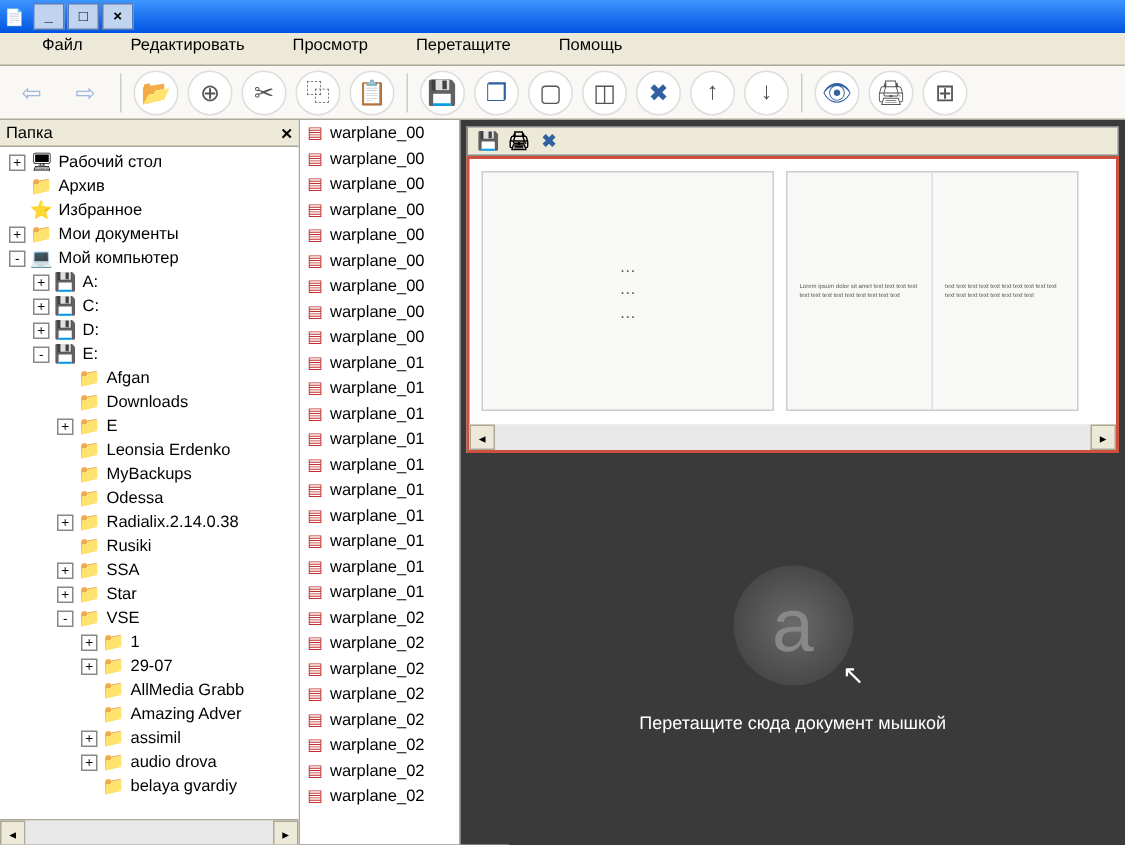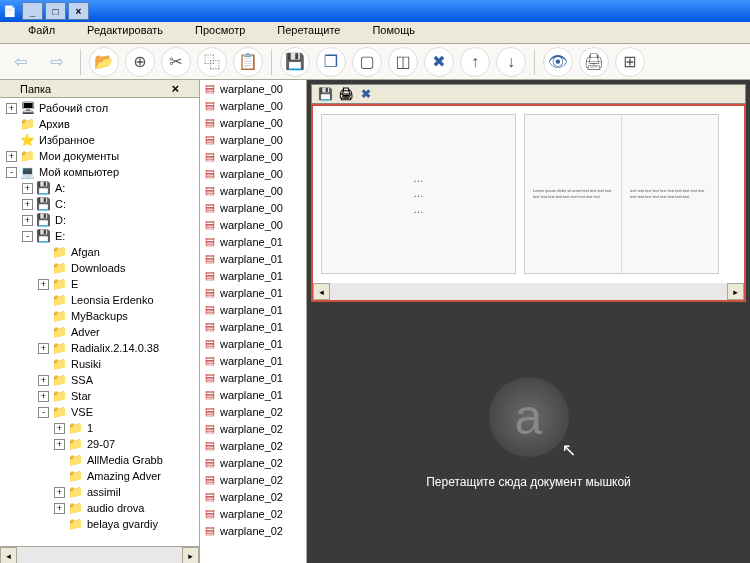--- a/index.html
+++ b/index.html
@@ -10,21 +10,21 @@
 .win-btns{display:flex;gap:2px}
 .win-btn{width:21px;height:18px;background:#c0d4f0;border:1px solid #5a7bb8;display:flex;align-items:center;justify-content:center;cursor:pointer;color:#000;font-size:10px}
 .menubar{height:22px;background:#ece9d8;display:flex;align-items:flex-start;padding:0 24px;gap:24px;border-bottom:1px solid #aca899}
 .menu-item{cursor:pointer;padding:2px 4px}
 .toolbar{height:36px;background:#f9f8f4;border-bottom:1px solid #aca899;display:flex;align-items:center;padding:0 6px;gap:6px}
 .tbtn{width:30px;height:30px;border-radius:50%;background:#fff;border:1px solid #ddd;display:flex;align-items:center;justify-content:center;cursor:pointer;font-size:16px;color:#555}
 .tbtn.nav{background:transparent;border:none}
 .tsep{width:1px;height:26px;background:#ccc;margin:0 2px}
 .main{display:flex;height:483px}
 .panel-folders{width:200px;border-right:1px solid #aca899;display:flex;flex-direction:column;background:#fff}
-.panel-header{height:18px;background:#ece9d8;border-bottom:1px solid #aca899;display:flex;align-items:center;padding:0 20px;font-size:11px;justify-content:space-between}
+.panel-header{height:18px;background:#ece9d8;border-bottom:1px solid #aca899;display:flex;align-items:center;padding:0 4px;font-size:11px;justify-content:space-between}
 .close-x{cursor:pointer;font-weight:bold;font-size:13px}
 .tree{flex:1;overflow:auto;padding:2px;font-size:11px;background:#fff}
 .tree-node{display:flex;align-items:center;height:16px;white-space:nowrap;cursor:pointer}
 .expander{width:11px;height:11px;border:1px solid #888;display:inline-flex;align-items:center;justify-content:center;font-size:9px;margin-right:3px;background:#fff;line-height:1}
 .expander.none{border:none;background:transparent}
 .ticon{width:16px;height:14px;margin-right:3px;display:inline-flex;align-items:center;justify-content:center;font-size:12px}
 .folder-y{color:#e6c437}
 .scrollbar-h{height:17px;background:#ece9d8;border-top:1px solid #aca899;display:flex}
 .sb-btn{width:17px;height:17px;background:#ece9d8;border:1px solid #aca899;display:flex;align-items:center;justify-content:center;font-size:9px}
 .sb-track{flex:1;background:#e8e8e8}
@@ -162,21 +162,21 @@
           <span>Leonsia Erdenko</span>
         </div>
         <div class="tree-node" style="padding-left: 36px;">
           <span class="expander none"></span>
           <span class="ticon folder-y">📁</span>
           <span>MyBackups</span>
         </div>
         <div class="tree-node" style="padding-left: 36px;">
           <span class="expander none"></span>
           <span class="ticon folder-y">📁</span>
-          <span>Adver</span>
+          <span>Odessa</span>
         </div>
         <div class="tree-node" style="padding-left: 36px;">
           <span class="expander">+</span>
           <span class="ticon folder-y">📁</span>
           <span>Radialix.2.14.0.38</span>
         </div>
         <div class="tree-node" style="padding-left: 36px;">
           <span class="expander none"></span>
           <span class="ticon folder-y">📁</span>
           <span>Rusiki</span>

